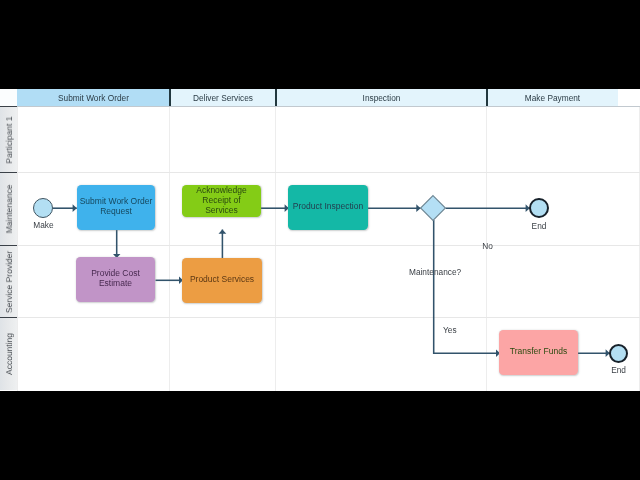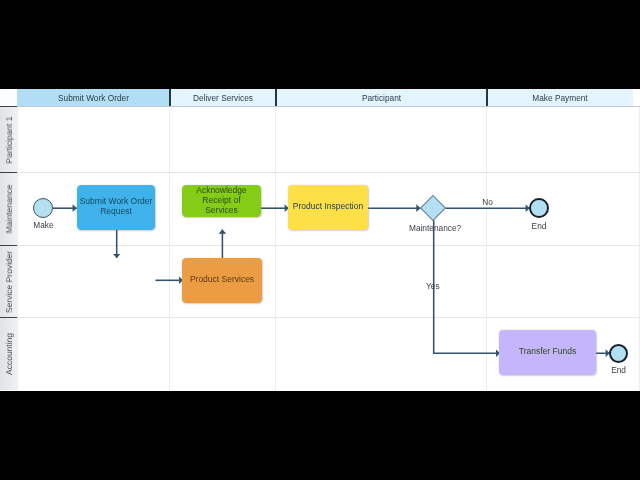--- a/index.html
+++ b/index.html
@@ -33,42 +33,42 @@
   .hsep{position:absolute;top:0;width:1.2px;height:17px;background:#22383F;}
   .lane-sep{position:absolute;left:0;width:17.3px;height:1.3px;background:#3b4148;}
 
   
   .task{position:absolute;box-sizing:border-box;border-radius:4.5px;box-shadow:0.6px 0.9px 1.6px rgba(120,125,130,0.38);
         display:flex;align-items:center;justify-content:center;text-align:center;
         font-size:8.5px;line-height:10px;padding:0 1px 2.6px;white-space:nowrap;}
   .ev{position:absolute;border-radius:50%;box-sizing:border-box;background:#b3dff3;}
   .ev-label{position:absolute;font-size:8.3px;color:#3c4147;text-align:center;white-space:nowrap;}
   .gw{position:absolute;}
-  .cap{position:absolute;font-size:8.3px;color:#3c4147;white-space:nowrap;}
+  .cap{position:absolute;font-size:8.3px;color:#3c4147;white-space:nowrap;margin-top:44px;}
 
   svg.conn{position:absolute;left:0;top:0;width:640px;height:302px;overflow:visible;}
 </style>
 </head>
 <body>
 
 <div id="stage">
   <div id="canvas">
 
     <div id="corner"></div>
 
     <div class="phase sel" style="left:17px;width:153px">
         <span>Submit Work Order</span>
       </div>
     <div class="phase plain" style="left:170px;width:106px">
         <span>Deliver Services</span>
       </div>
     <div class="phase plain" style="left:276px;width:211px">
-        <span>Participant</span>
+        <span>Inspection</span>
       </div>
-    <div class="phase plain" style="left:487px;width:146px">
+    <div class="phase plain" style="left:487px;width:131px">
         <span>Make Payment</span>
       </div>
 
     <div class="hsep" style="left:169.4px"></div>
     <div class="hsep" style="left:275.4px"></div>
     <div class="hsep" style="left:486.4px"></div>
 
     <div class="hline-strong" style="left:17px;top:16.6px;width:623px"></div>
 
     <div class="lane-label" style="top:18px;height:65px">
@@ -115,31 +115,32 @@
         <path d="M445.5,119.2 L529.8,119.2"></path>
         <path d="M433.7,131 L433.7,264.2 L500,264.2"></path>
         <path d="M577,264.2 L609.8,264.2"></path>
       </g>
     </svg>
 
     <div class="ev" style="left:33px;top:109px;width:20px;height:20px;border:1.6px solid #3e5360"></div>
     <div class="ev-label" style="left:13.5px;top:130.6px;width:60px">Make</div>
 
     <div class="task" style="left:77px;top:96px;width:78px;height:45px;background:#3FB2EC;color:#16485E">Submit Work Order<br>Request</div>
+    <div class="task" style="left:76px;top:168px;width:79px;height:45px;background:#C194C7;color:#47294F">Provide Cost<br>Estimate</div>
     <div class="task" style="left:182px;top:96px;width:79px;height:32px;background:#84cc16;color:#2B4A10">Acknowledge<br>Receipt of<br>Services</div>
     <div class="task" style="left:182px;top:169px;width:80px;height:45px;background:#EC9D43;color:#5C3814">Product Services</div>
-    <div class="task" style="left:288px;top:96px;width:80px;height:45px;background:#fde047;color:#234050">Product Inspection</div>
-    <div class="task" style="left:499px;top:241px;width:97px;height:45px;background:#c4b5fd;color:#2B4A10">Transfer Funds</div>
+    <div class="task" style="left:288px;top:96px;width:80px;height:45px;background:#14b8a6;color:#234050">Product Inspection</div>
+    <div class="task" style="left:499px;top:241px;width:79px;height:45px;background:#fca5a5;color:#2B4A10">Transfer Funds</div>
 
     <svg class="gw" style="left:419px;top:105px;width:28px;height:28px" viewBox="0 0 28 28">
       <path d="M14,1.6 L26.4,14 L14,26.4 L1.6,14 Z" fill="#B4DFF5" stroke="#6E8694" stroke-width="1.1"></path>
     </svg>
     <div class="cap" style="left:409px;top:134px">Maintenance?</div>
     <div class="cap" style="left:482.3px;top:108px">No</div>
-    <div class="cap" style="left:426px;top:192px">Yes</div>
+    <div class="cap" style="left:443px;top:192px">Yes</div>
 
     <div class="ev" style="left:529.4px;top:109px;width:19.8px;height:19.8px;border:2.2px solid #17212a"></div>
     <div class="ev-label" style="left:509px;top:131.5px;width:60px">End</div>
 
     <div class="ev" style="left:608.6px;top:254.6px;width:19.8px;height:19.8px;border:2.2px solid #17212a"></div>
     <div class="ev-label" style="left:588.6px;top:276.2px;width:60px">End</div>
 
   </div>
 </div>
 

